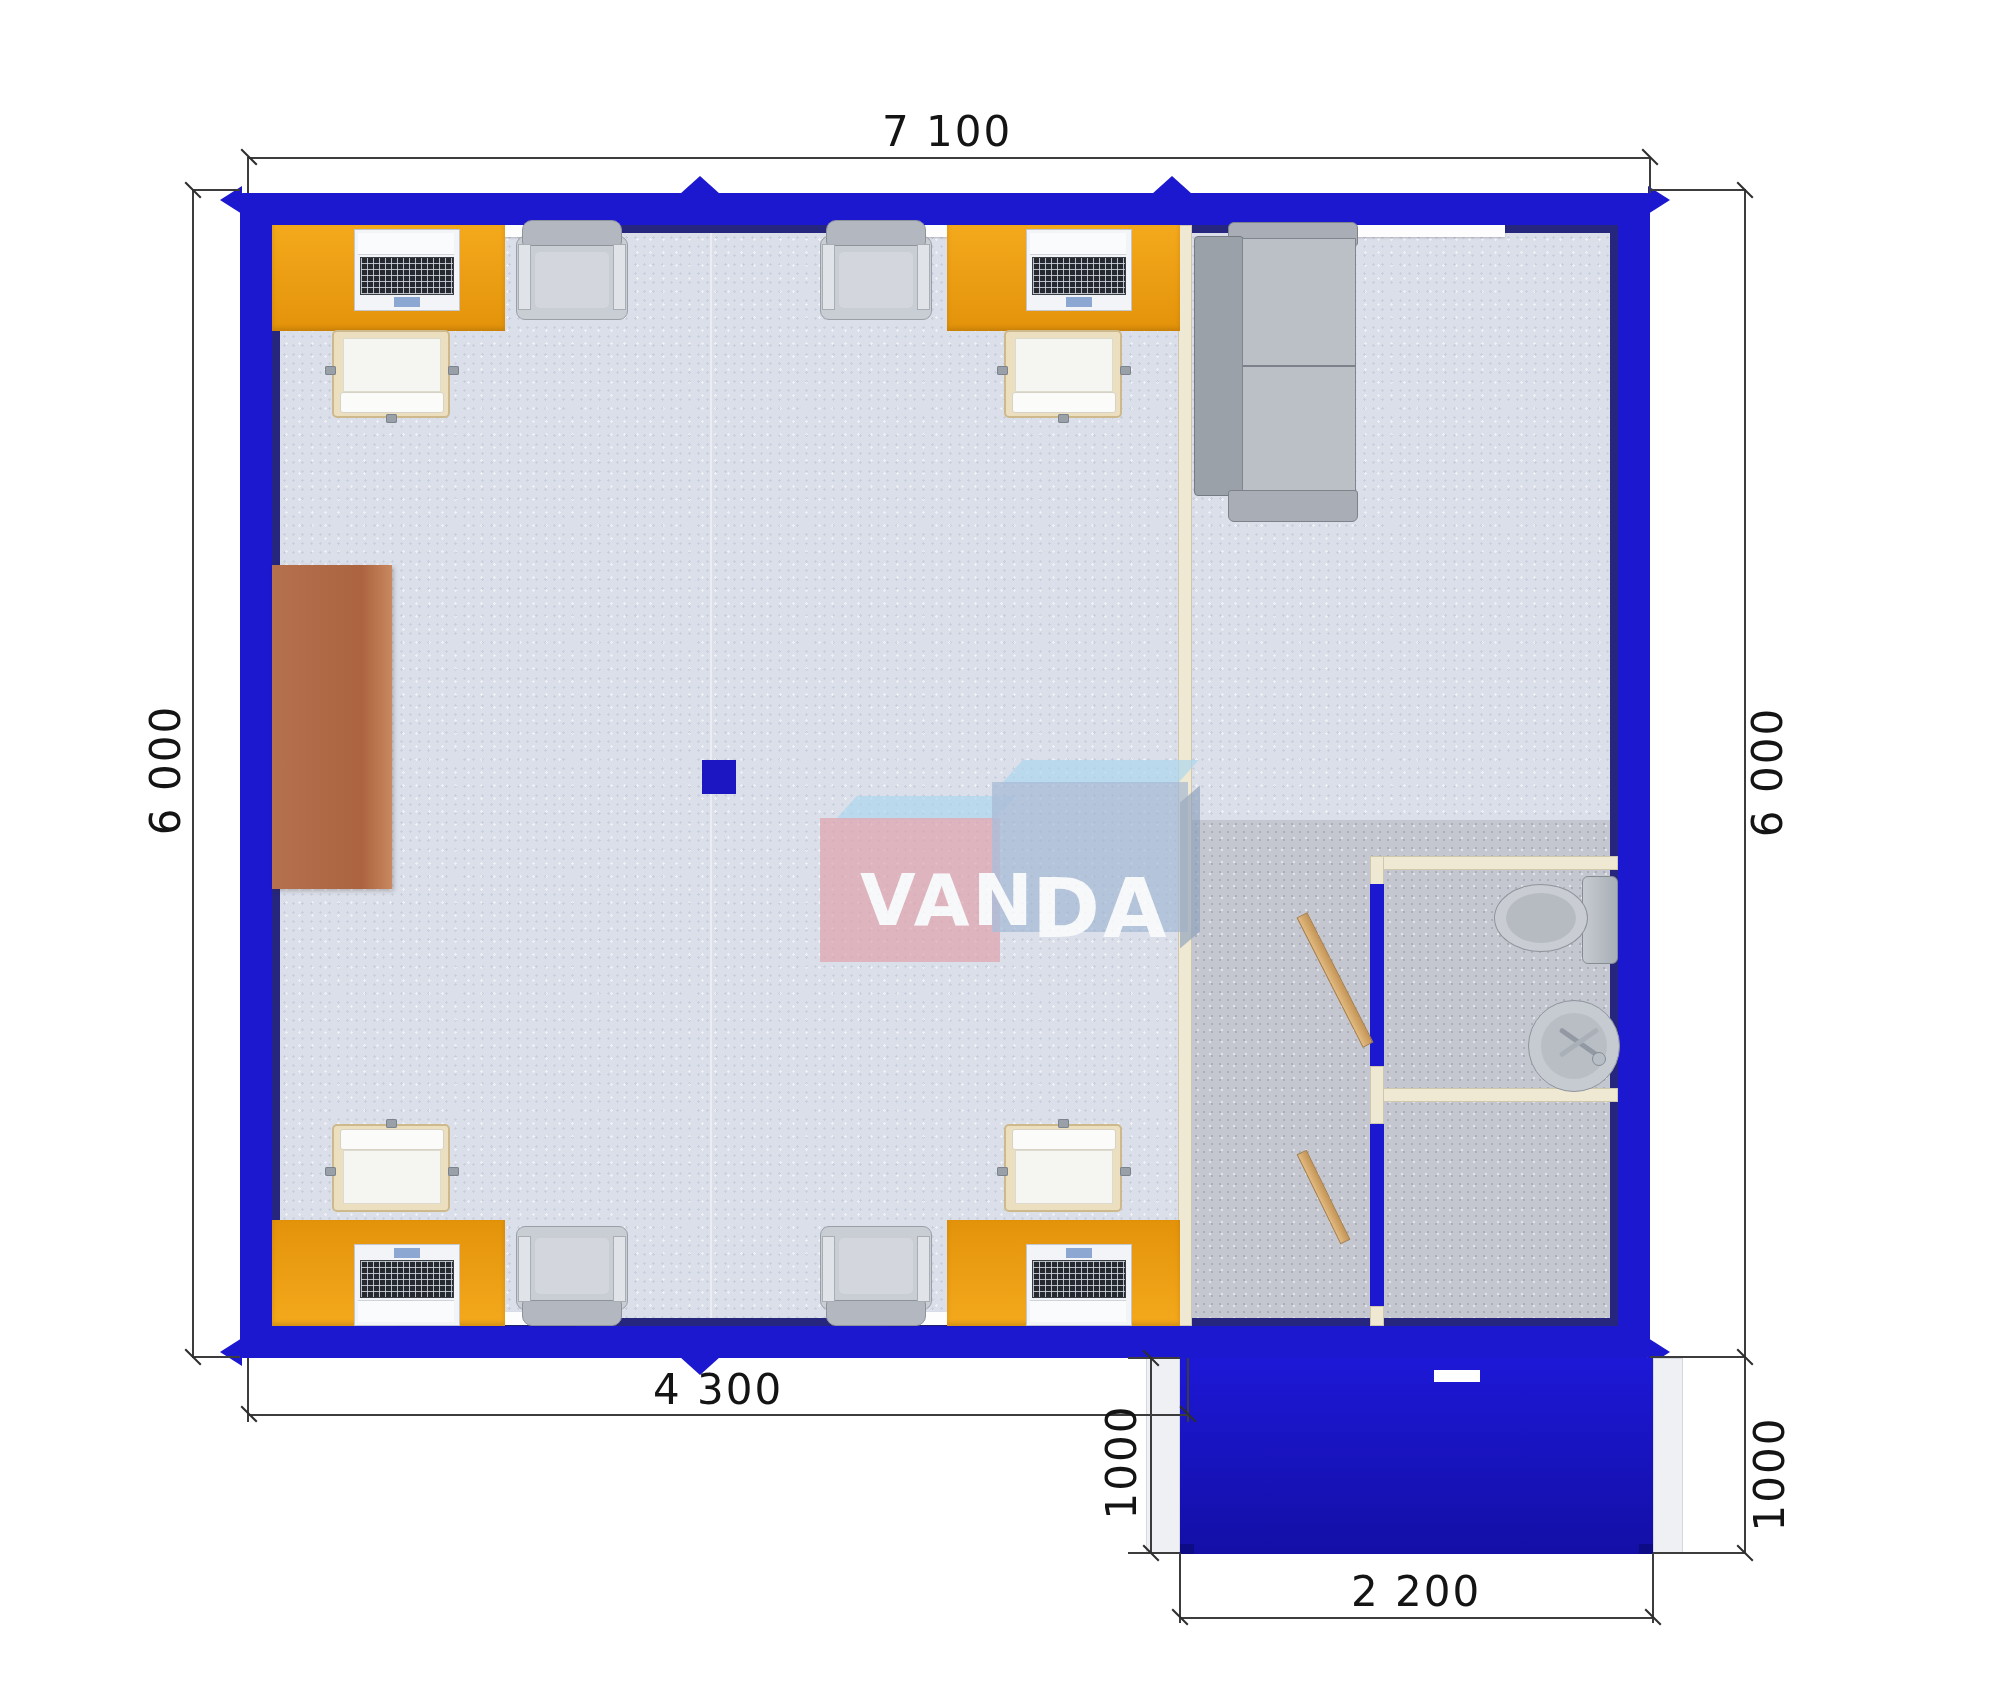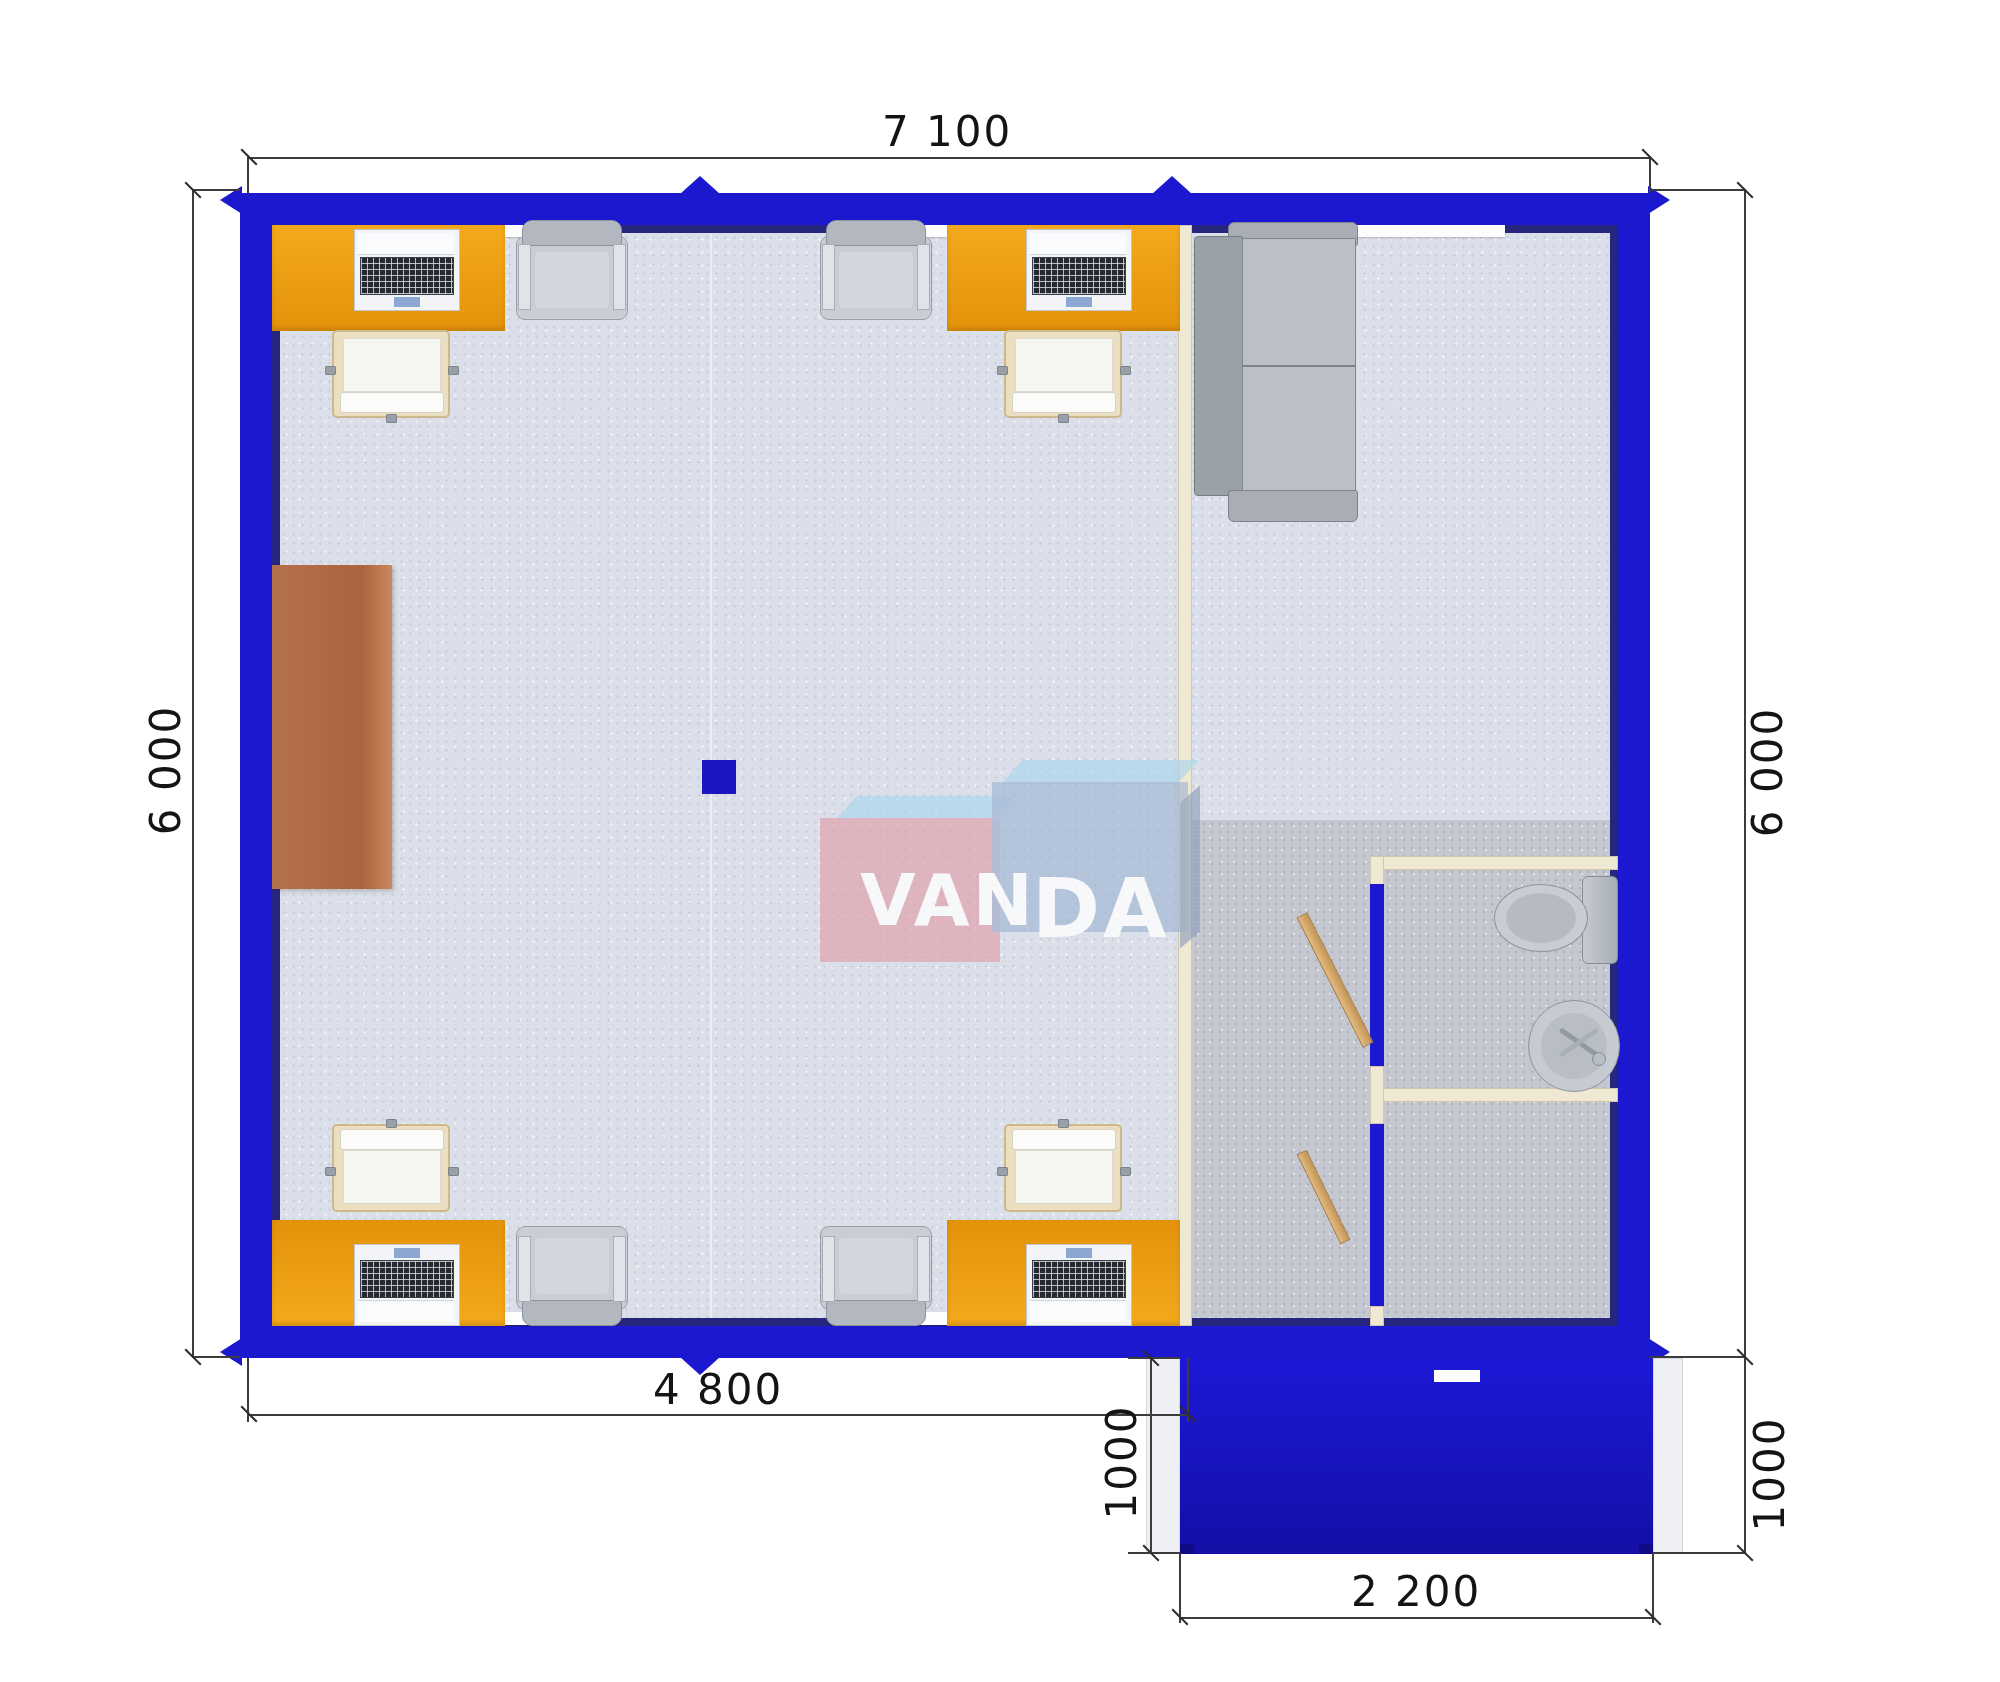--- a/index.html
+++ b/index.html
@@ -240,21 +240,21 @@
   <div class="slash" style="left:182px;top:189px;"></div>
   <div class="slash" style="left:182px;top:1356px;"></div>
 
   <div class="dtext rot" style="left:1618px;top:750px;width:300px;">6 000</div>
   <div class="dline" style="left:1744px;top:190px;width:2px;height:1168px;"></div>
   <div class="dline" style="left:1650px;top:189px;width:96px;height:2px;"></div>
   <div class="dline" style="left:1650px;top:1356px;width:96px;height:2px;"></div>
   <div class="slash" style="left:1734px;top:189px;"></div>
   <div class="slash" style="left:1734px;top:1356px;"></div>
 
-  <div class="dtext" style="left:568px;top:1368px;width:300px;">4 800</div>
+  <div class="dtext" style="left:568px;top:1368px;width:300px;">4 300</div>
   <div class="dline" style="left:248px;top:1414px;width:940px;height:2px;"></div>
   <div class="dline" style="left:247px;top:1358px;width:2px;height:64px;"></div>
   <div class="dline" style="left:1187px;top:1358px;width:2px;height:64px;"></div>
   <div class="slash" style="left:238px;top:1413px;"></div>
   <div class="slash" style="left:1177px;top:1413px;"></div>
 
   <div class="dtext rot" style="left:972px;top:1440px;width:300px;">1000</div>
   <div class="dline" style="left:1150px;top:1358px;width:2px;height:196px;"></div>
   <div class="dline" style="left:1128px;top:1357px;width:52px;height:2px;"></div>
   <div class="dline" style="left:1128px;top:1552px;width:52px;height:2px;"></div>

